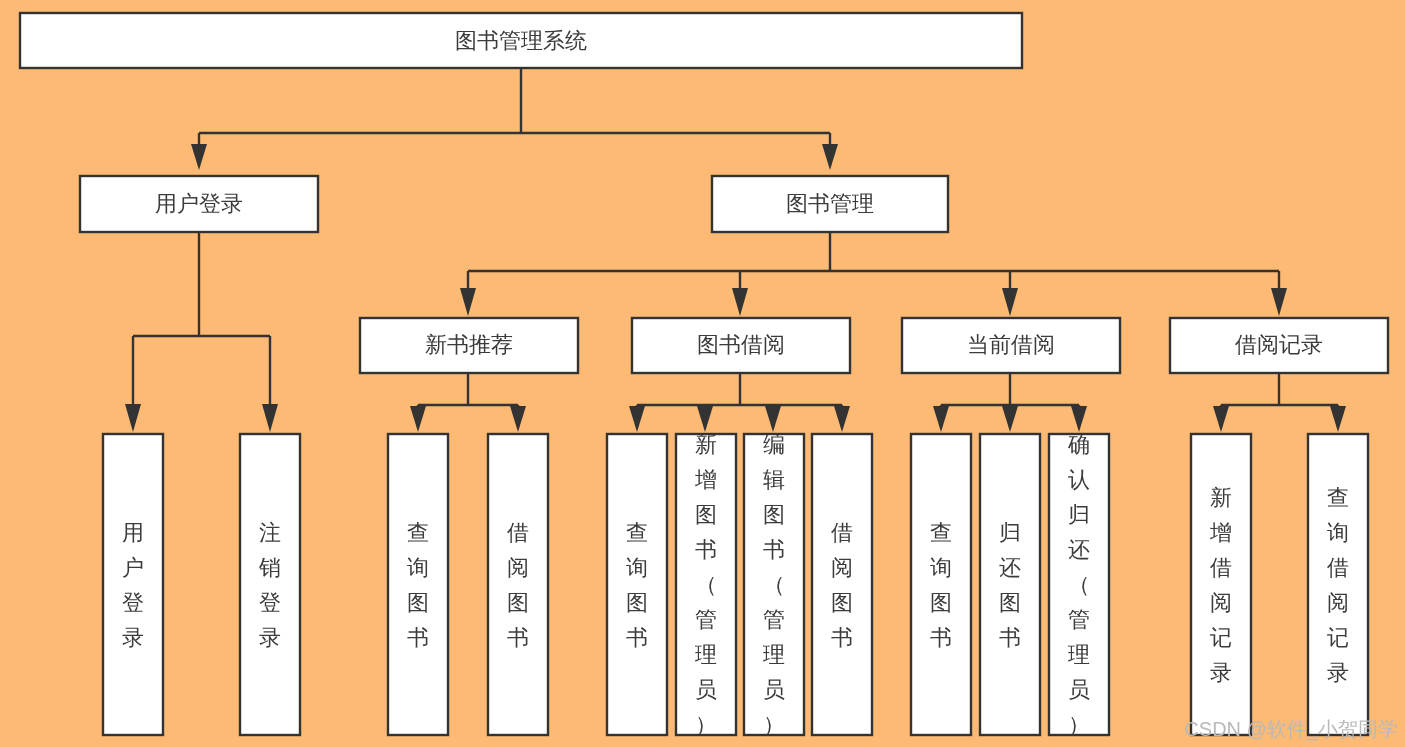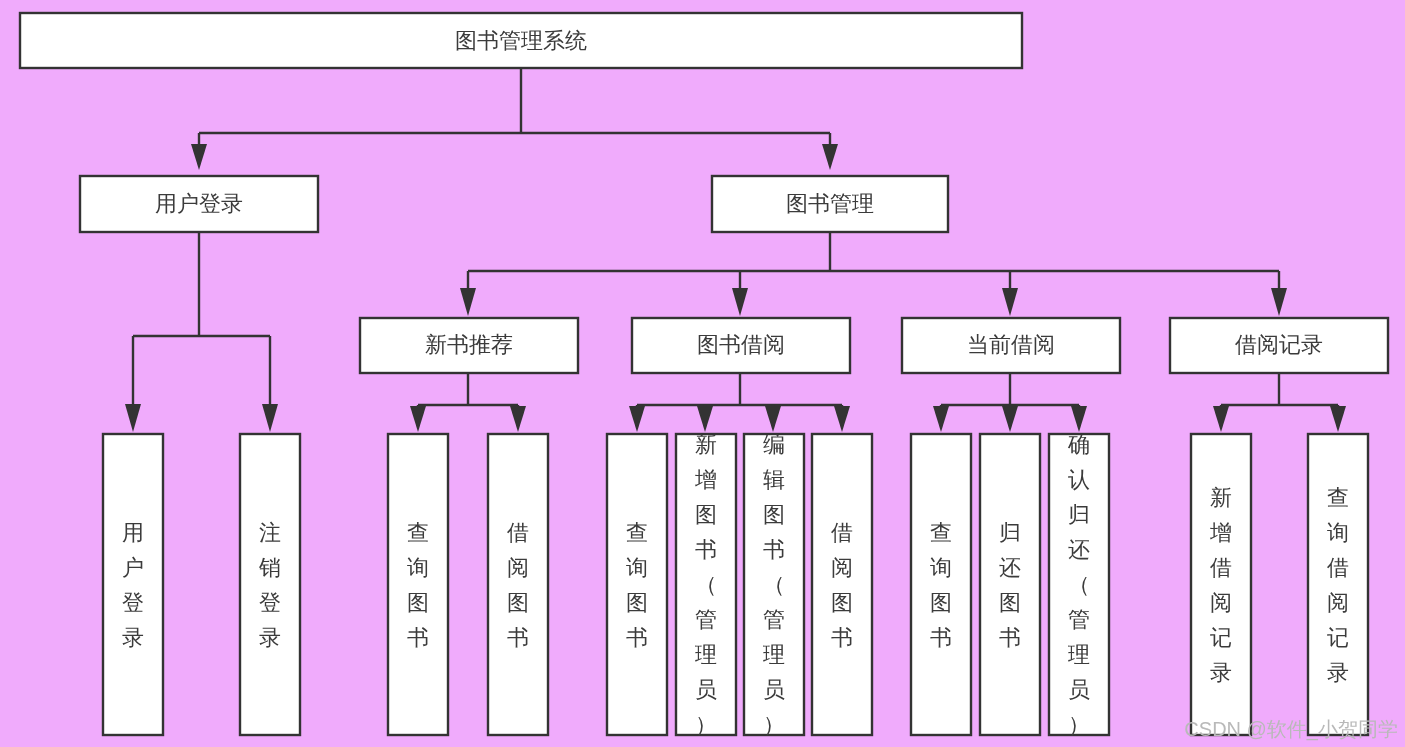--- a/index.html
+++ b/index.html
@@ -8,21 +8,21 @@
     padding: 0;
     background: #ffffff;
   }
   body {
     font-family: "Liberation Sans", "DejaVu Sans", sans-serif;
   }
   #diagram-root {
     position: relative;
     width: 1405px;
     height: 747px;
-    background: #f0abfc;
+    background: #fdba74;
     overflow: hidden;
   }
   svg.diagram-canvas {
     position: absolute;
     top: 0;
     left: 0;
     width: 1405px;
     height: 747px;
     display: block;
   }

